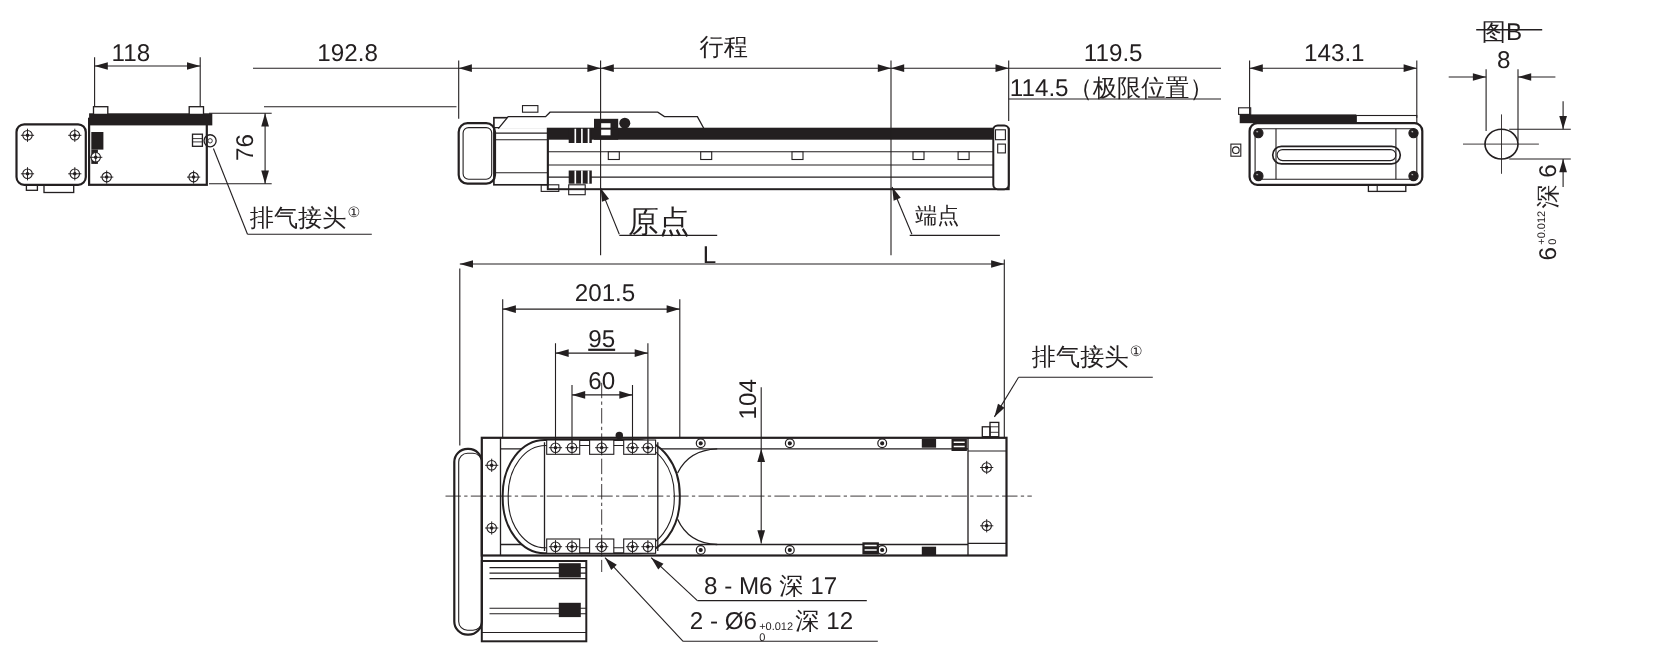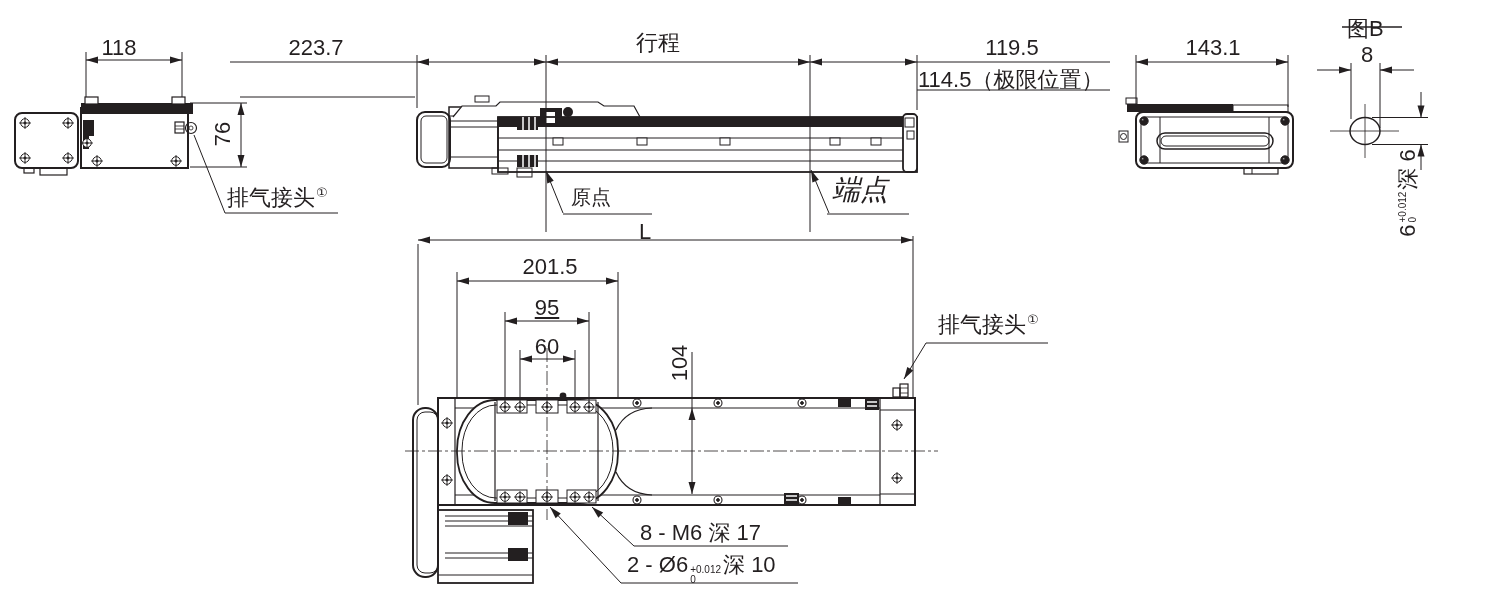--- a/index.html
+++ b/index.html
@@ -227,31 +227,31 @@
     <line x1="926" y1="343" x2="1048" y2="343"></line>
     <line x1="926" y1="343" x2="904" y2="379" marker-end="url(#arr)"></line>
     <line x1="634" y1="546" x2="788" y2="546"></line>
     <line x1="634" y1="546" x2="592" y2="507" marker-end="url(#arr)"></line>
     <line x1="621" y1="583" x2="798" y2="583"></line>
     <line x1="621" y1="583" x2="550" y2="507" marker-end="url(#arr)"></line>
   </g>
 </svg>
 
 <div class="t ctr" style="left:69px;top:36px;width:100px;">118</div>
-<div class="t ctr" style="left:266px;top:36px;width:100px;">223.7</div>
+<div class="t ctr" style="left:266px;top:36px;width:100px;">192.8</div>
 <div class="t rot ctr" style="left:193px;top:123px;width:60px;height:22px;">76</div>
 <div class="t" style="left:227px;top:186px;">
   <span>排气接头</span><span class="sup">①</span>
 </div>
 
 <div class="t ctr" style="left:608px;top:31px;width:100px;">行程</div>
 <div class="t ctr" style="left:962px;top:36px;width:100px;">119.5</div>
 <div class="t" style="left:918px;top:68px;">114.5（极限位置）</div>
-<div class="t" style="left:571px;top:187px;font-size:20px;">原点</div>
-<div class="t" style="left:832px;top:175px;font-size:28px;font-style:italic;">端点</div>
+<div class="t" style="left:571px;top:187px;font-size:28px;">原点</div>
+<div class="t" style="left:832px;top:187px;font-size:20px;">端点</div>
 
 <div class="t ctr" style="left:1163px;top:36px;width:100px;">143.1</div>
 
 <div class="t" style="left:1347px;top:17px;">图B</div>
 <div class="t ctr" style="left:1337px;top:43px;width:60px;">8</div>
 <div class="t rot" style="left:1353px;top:181px;width:110px;height:24px;">
   <span>6</span>
       <span class="tol">
         <span>+0.012</span>
         <span>0</span>
@@ -265,16 +265,16 @@
 <div class="t ctr" style="left:497px;top:335px;width:100px;">60</div>
 <div class="t rot ctr" style="left:650px;top:352px;width:60px;height:22px;">104</div>
 <div class="t" style="left:938px;top:313px;">
   <span>排气接头</span><span class="sup">①</span>
 </div>
 <div class="t" style="left:640px;top:521px;">8 - M6 深 17</div>
 <div class="t" style="left:627px;top:553px;">
   <span>2 - Ø6</span><span class="tol">
         <span>+0.012</span>
         <span>0</span>
-      </span><span>深 10</span>
+      </span><span>深 12</span>
 </div>
 
 </div>
 
 </body></html>

